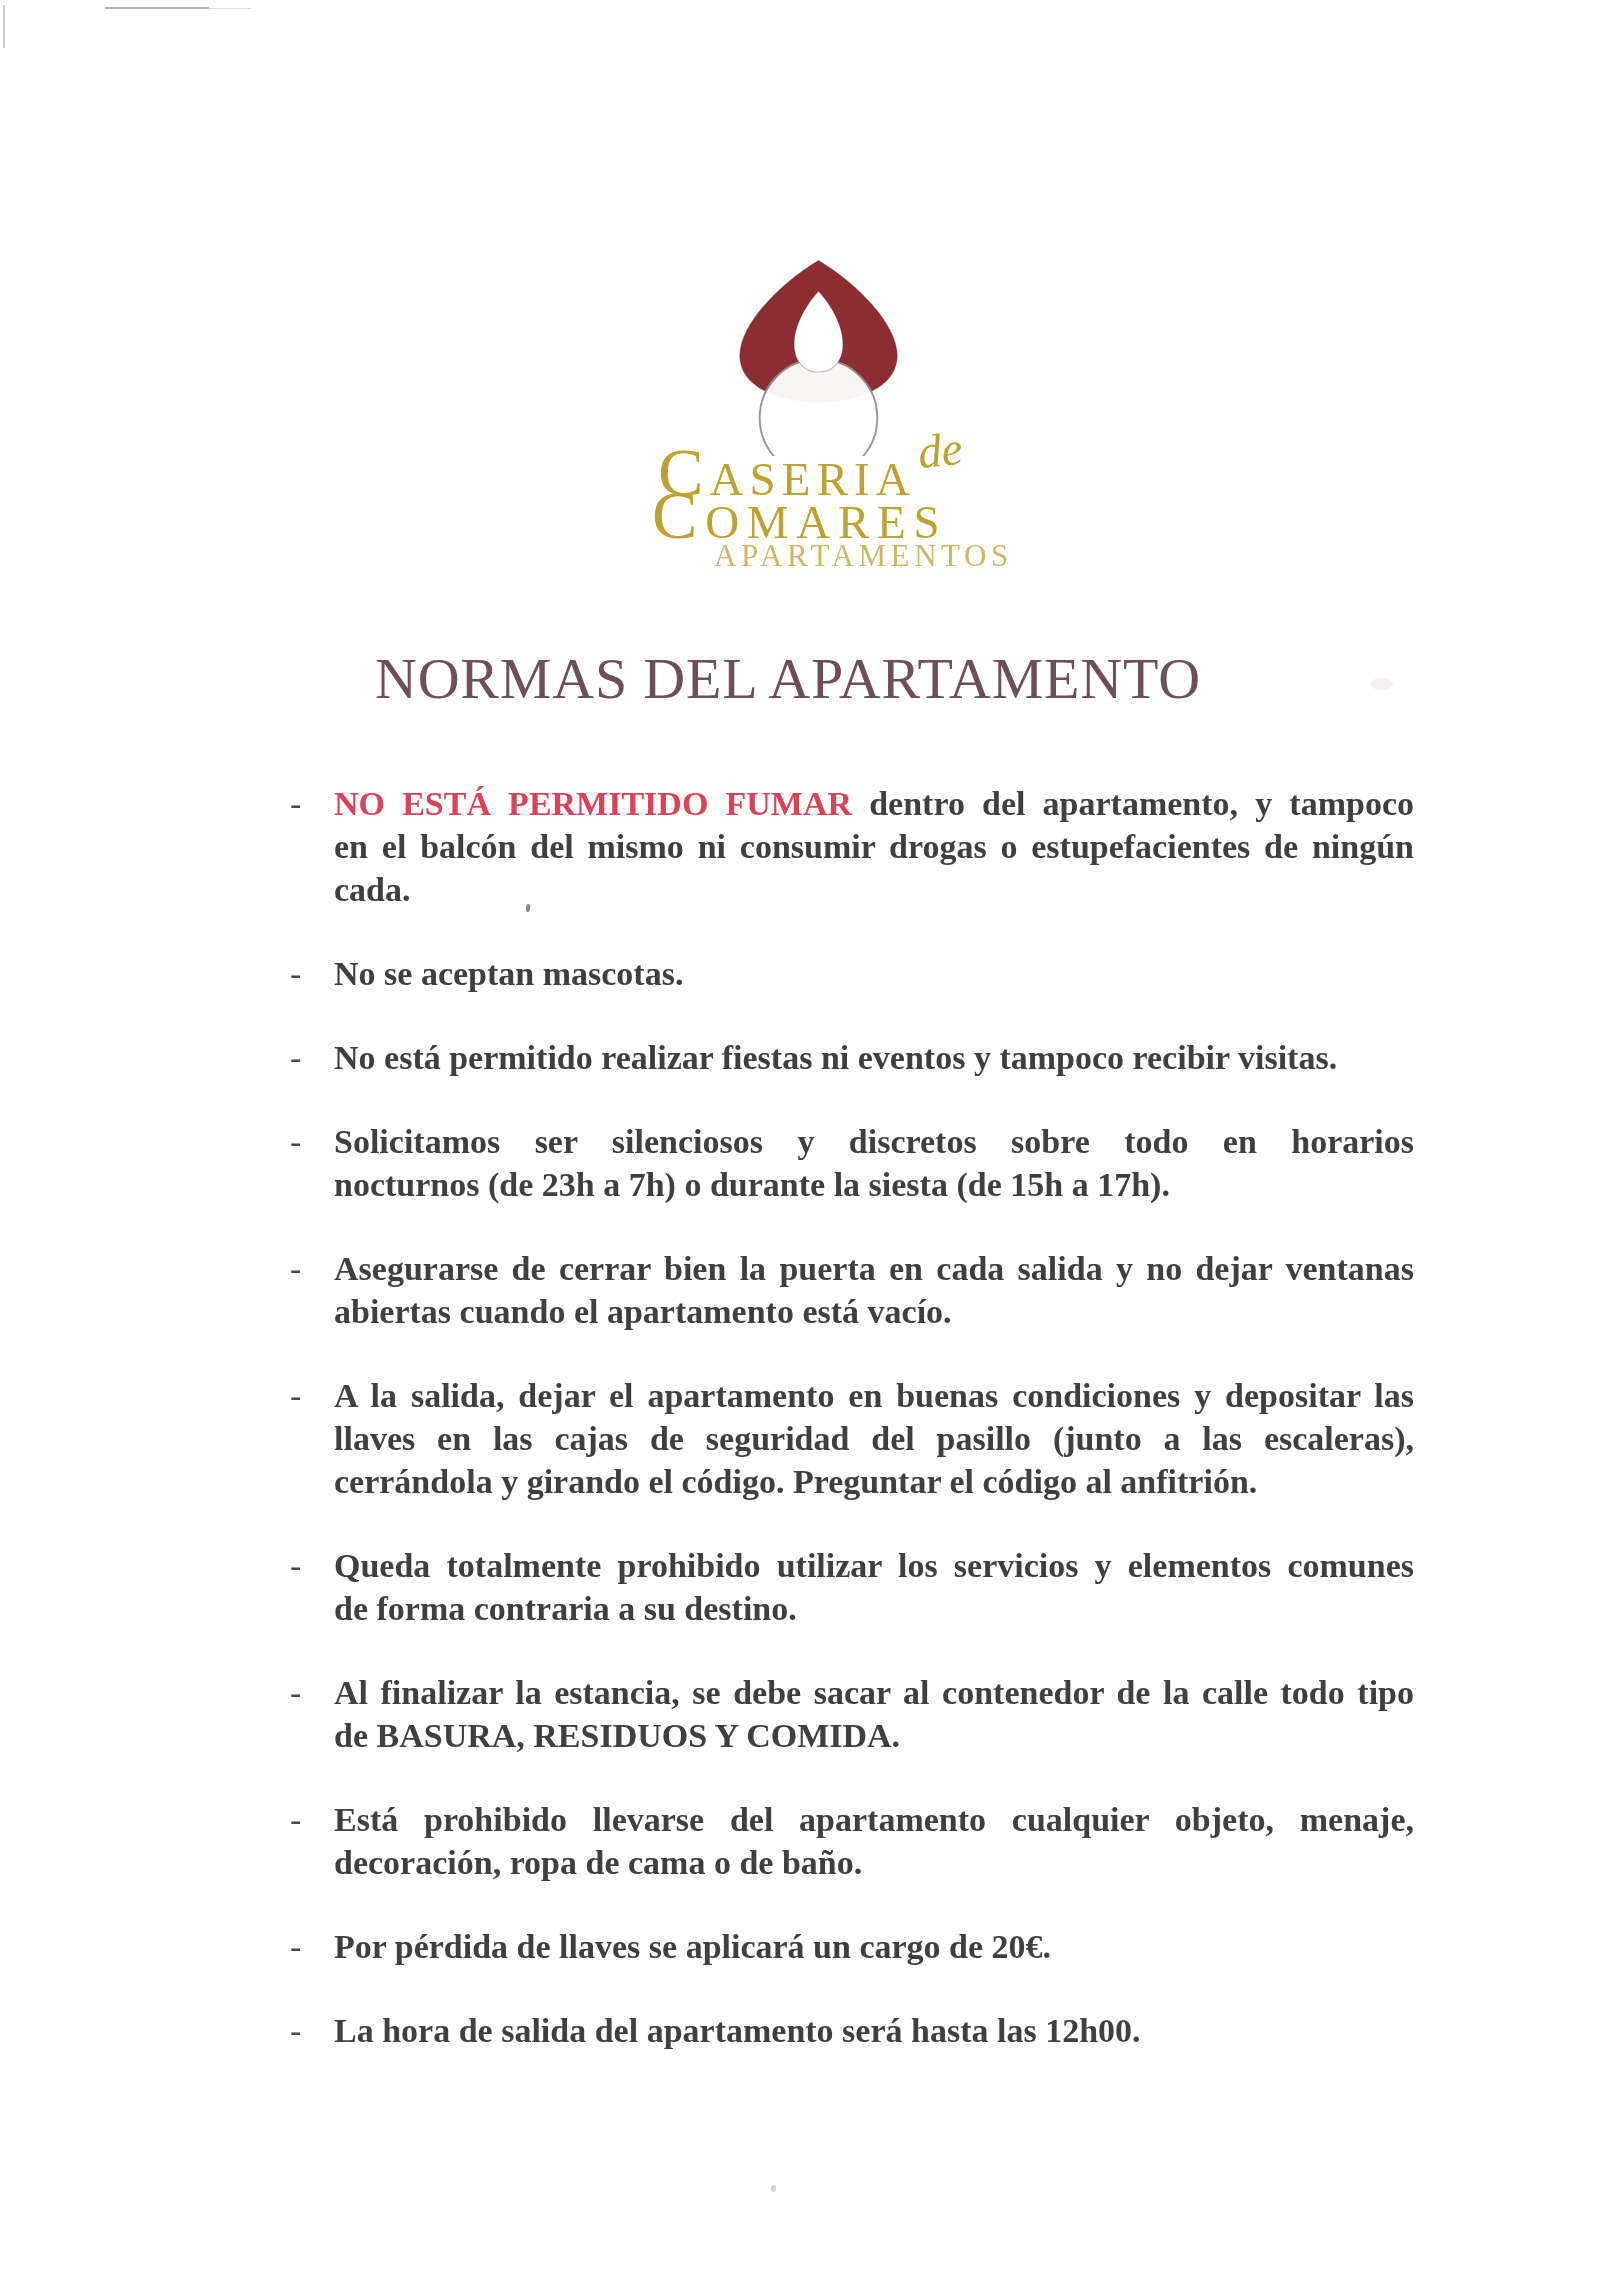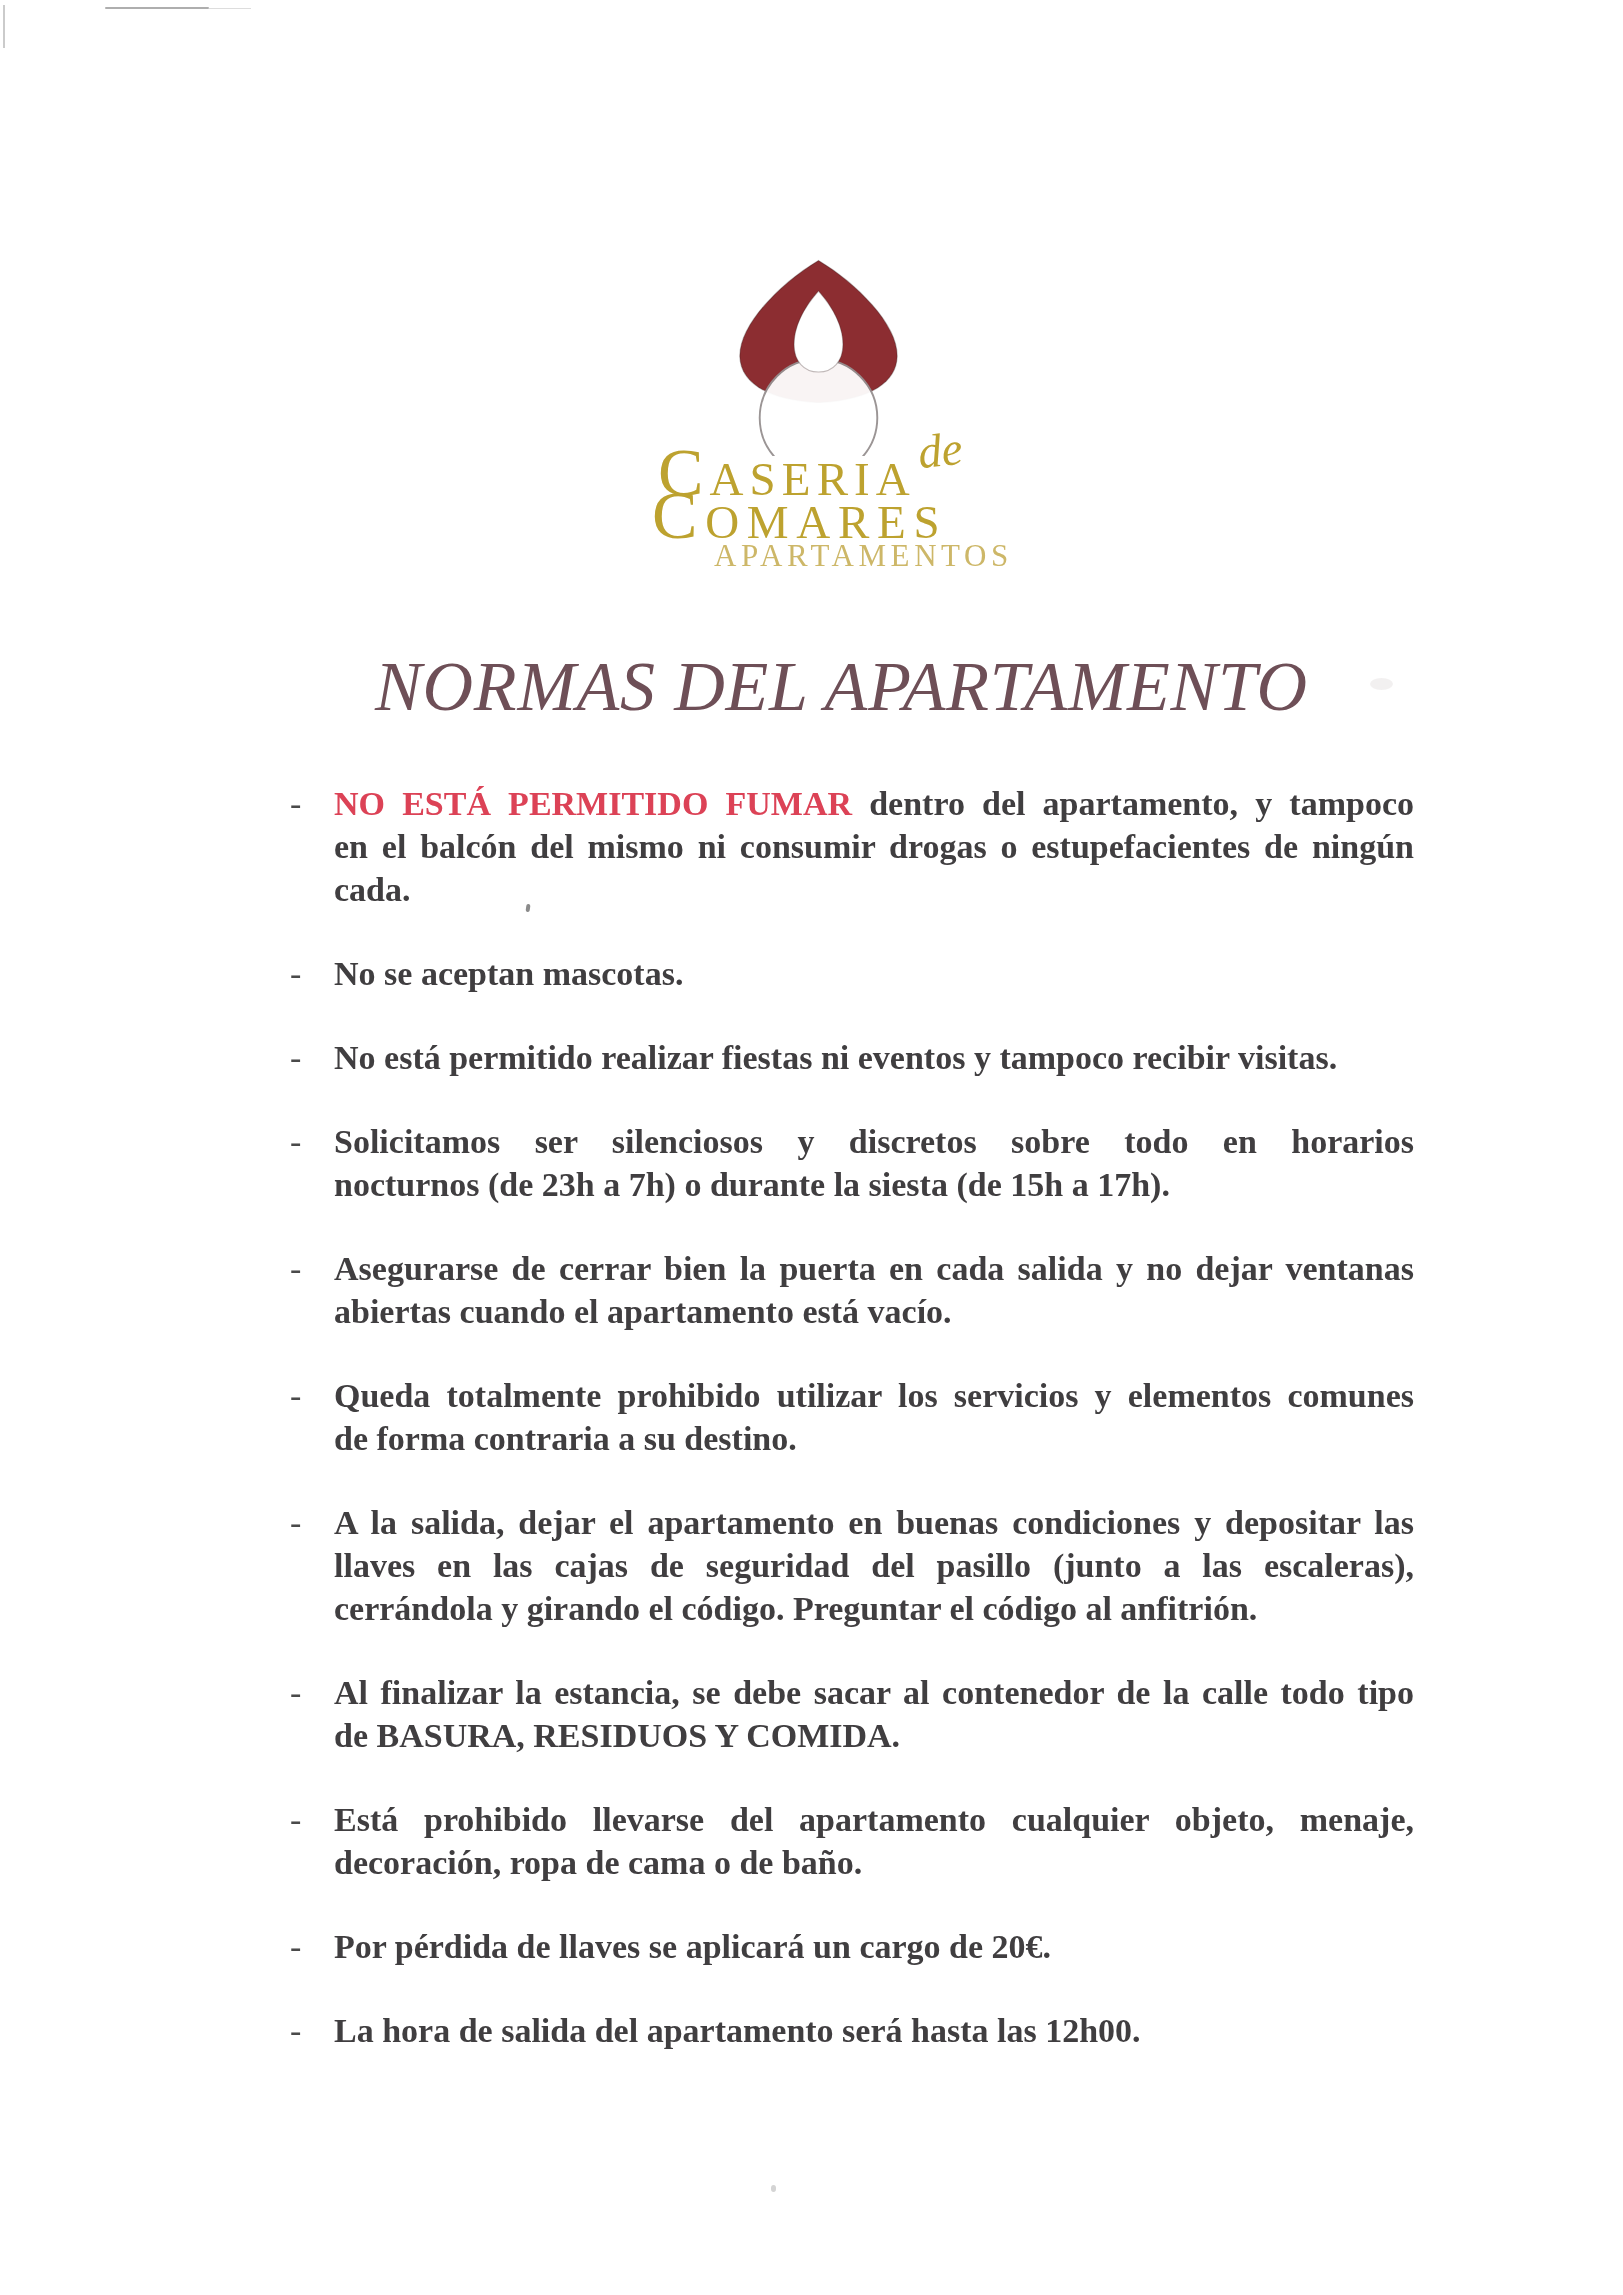--- a/index.html
+++ b/index.html
@@ -37,22 +37,22 @@
     transform:rotate(-6deg);line-height:1;
   }
   .logo-subtitle{
     position:absolute;left:714px;top:540px;z-index:2;
     font-size:31px;letter-spacing:4.6px;color:var(--logo-gold-light);
     line-height:1;white-space:nowrap;
   }
   
   .page-title{
     position:absolute;left:375px;top:643px;
-    font-size:70px;line-height:1.25;letter-spacing:0.8px;
-    color:var(--maroon-title);white-space:nowrap;font-weight:400;font-style:italic;
+    font-size:58px;line-height:1.25;letter-spacing:0.8px;
+    color:var(--maroon-title);white-space:nowrap;font-weight:400;
   }
   
   .rules{
     position:absolute;left:334px;top:782px;width:1080px;
     list-style:none;
     font-size:34px;font-weight:700;color:var(--body-text);
     line-height:43px;
   }
   .rules li{position:relative;margin-bottom:41px;}
   .rules li::before{
@@ -103,27 +103,27 @@
     </li>
     <li>
       <div class="rule-line"><span>Solicitamos ser silenciosos y discretos sobre todo en horarios</span></div>
       <div class="rule-line last"><span>nocturnos (de 23h a 7h) o durante la siesta (de 15h a 17h).</span></div>
     </li>
     <li>
       <div class="rule-line"><span>Asegurarse de cerrar bien la puerta en cada salida y no dejar ventanas</span></div>
       <div class="rule-line last"><span>abiertas cuando el apartamento está vacío.</span></div>
     </li>
     <li>
-      <div class="rule-line"><span>Queda totalmente prohibido utilizar los servicios y elementos comunes</span></div>
-      <div class="rule-line last"><span>de forma contraria a su destino.</span></div>
-    </li>
-    <li>
       <div class="rule-line"><span>A la salida, dejar el apartamento en buenas condiciones y depositar las</span></div>
       <div class="rule-line"><span>llaves en las cajas de seguridad del pasillo (junto a las escaleras),</span></div>
       <div class="rule-line last"><span>cerrándola y girando el código. Preguntar el código al anfitrión.</span></div>
+    </li>
+    <li>
+      <div class="rule-line"><span>Queda totalmente prohibido utilizar los servicios y elementos comunes</span></div>
+      <div class="rule-line last"><span>de forma contraria a su destino.</span></div>
     </li>
     <li>
       <div class="rule-line"><span>Al finalizar la estancia, se debe sacar al contenedor de la calle todo tipo</span></div>
       <div class="rule-line last"><span>de BASURA, RESIDUOS Y COMIDA.</span></div>
     </li>
     <li>
       <div class="rule-line"><span>Está prohibido llevarse del apartamento cualquier objeto, menaje,</span></div>
       <div class="rule-line last"><span>decoración, ropa de cama o de baño.</span></div>
     </li>
     <li>

